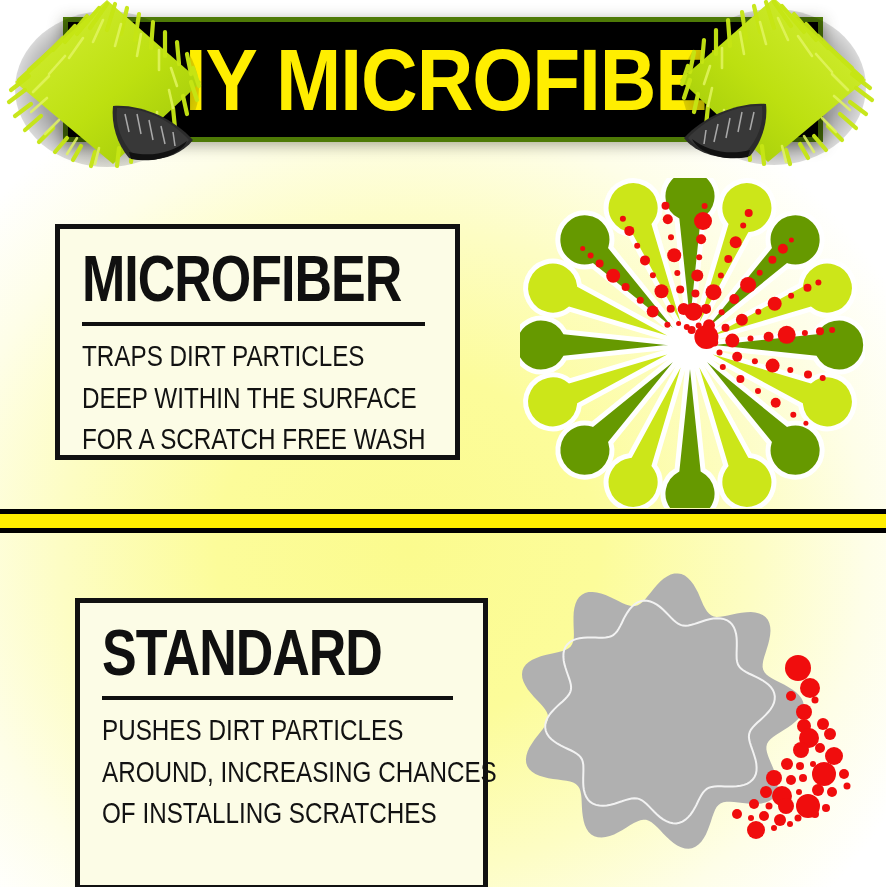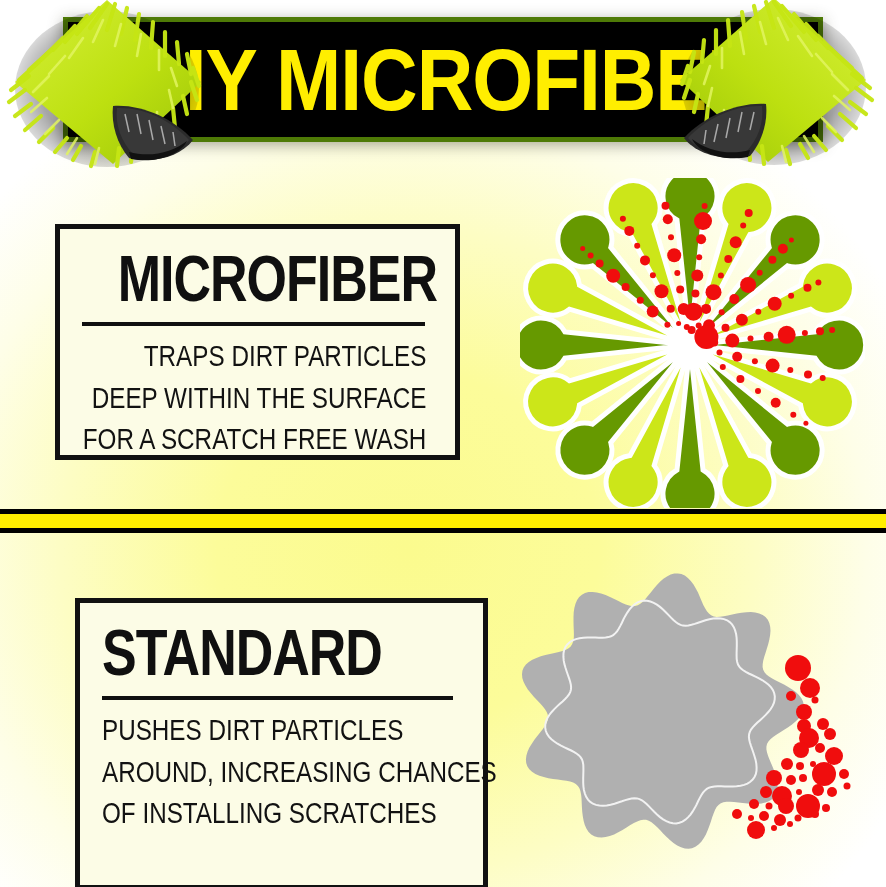--- a/index.html
+++ b/index.html
@@ -50,21 +50,21 @@
     background:linear-gradient(#000 0px,#000 5px,#ffee00 5px,#ffee00 19px,#000 19px,#000 24px);
   }
   
   .card{
     position:absolute;
     background:#fcfce6;
     border:5px solid #111111;
     box-sizing:border-box;
     padding:14px 18px 10px 22px;
   }
-  #card-microfiber{left:55px;top:224px;width:405px;height:236px;text-align:right;}
+  #card-microfiber{left:55px;top:224px;width:405px;height:236px;}
   #card-standard{left:55px;top:598px;width:413px;height:292px;margin-left:20px;}
   .card-head{
     color:#101010;
     font-family:"Liberation Sans", sans-serif;
     font-weight:bold;
     font-size:52px;
     line-height:.95;
     letter-spacing:-1px;
     transform:scaleY(1.24) scaleX(1.0);
     transform-origin:left top;

